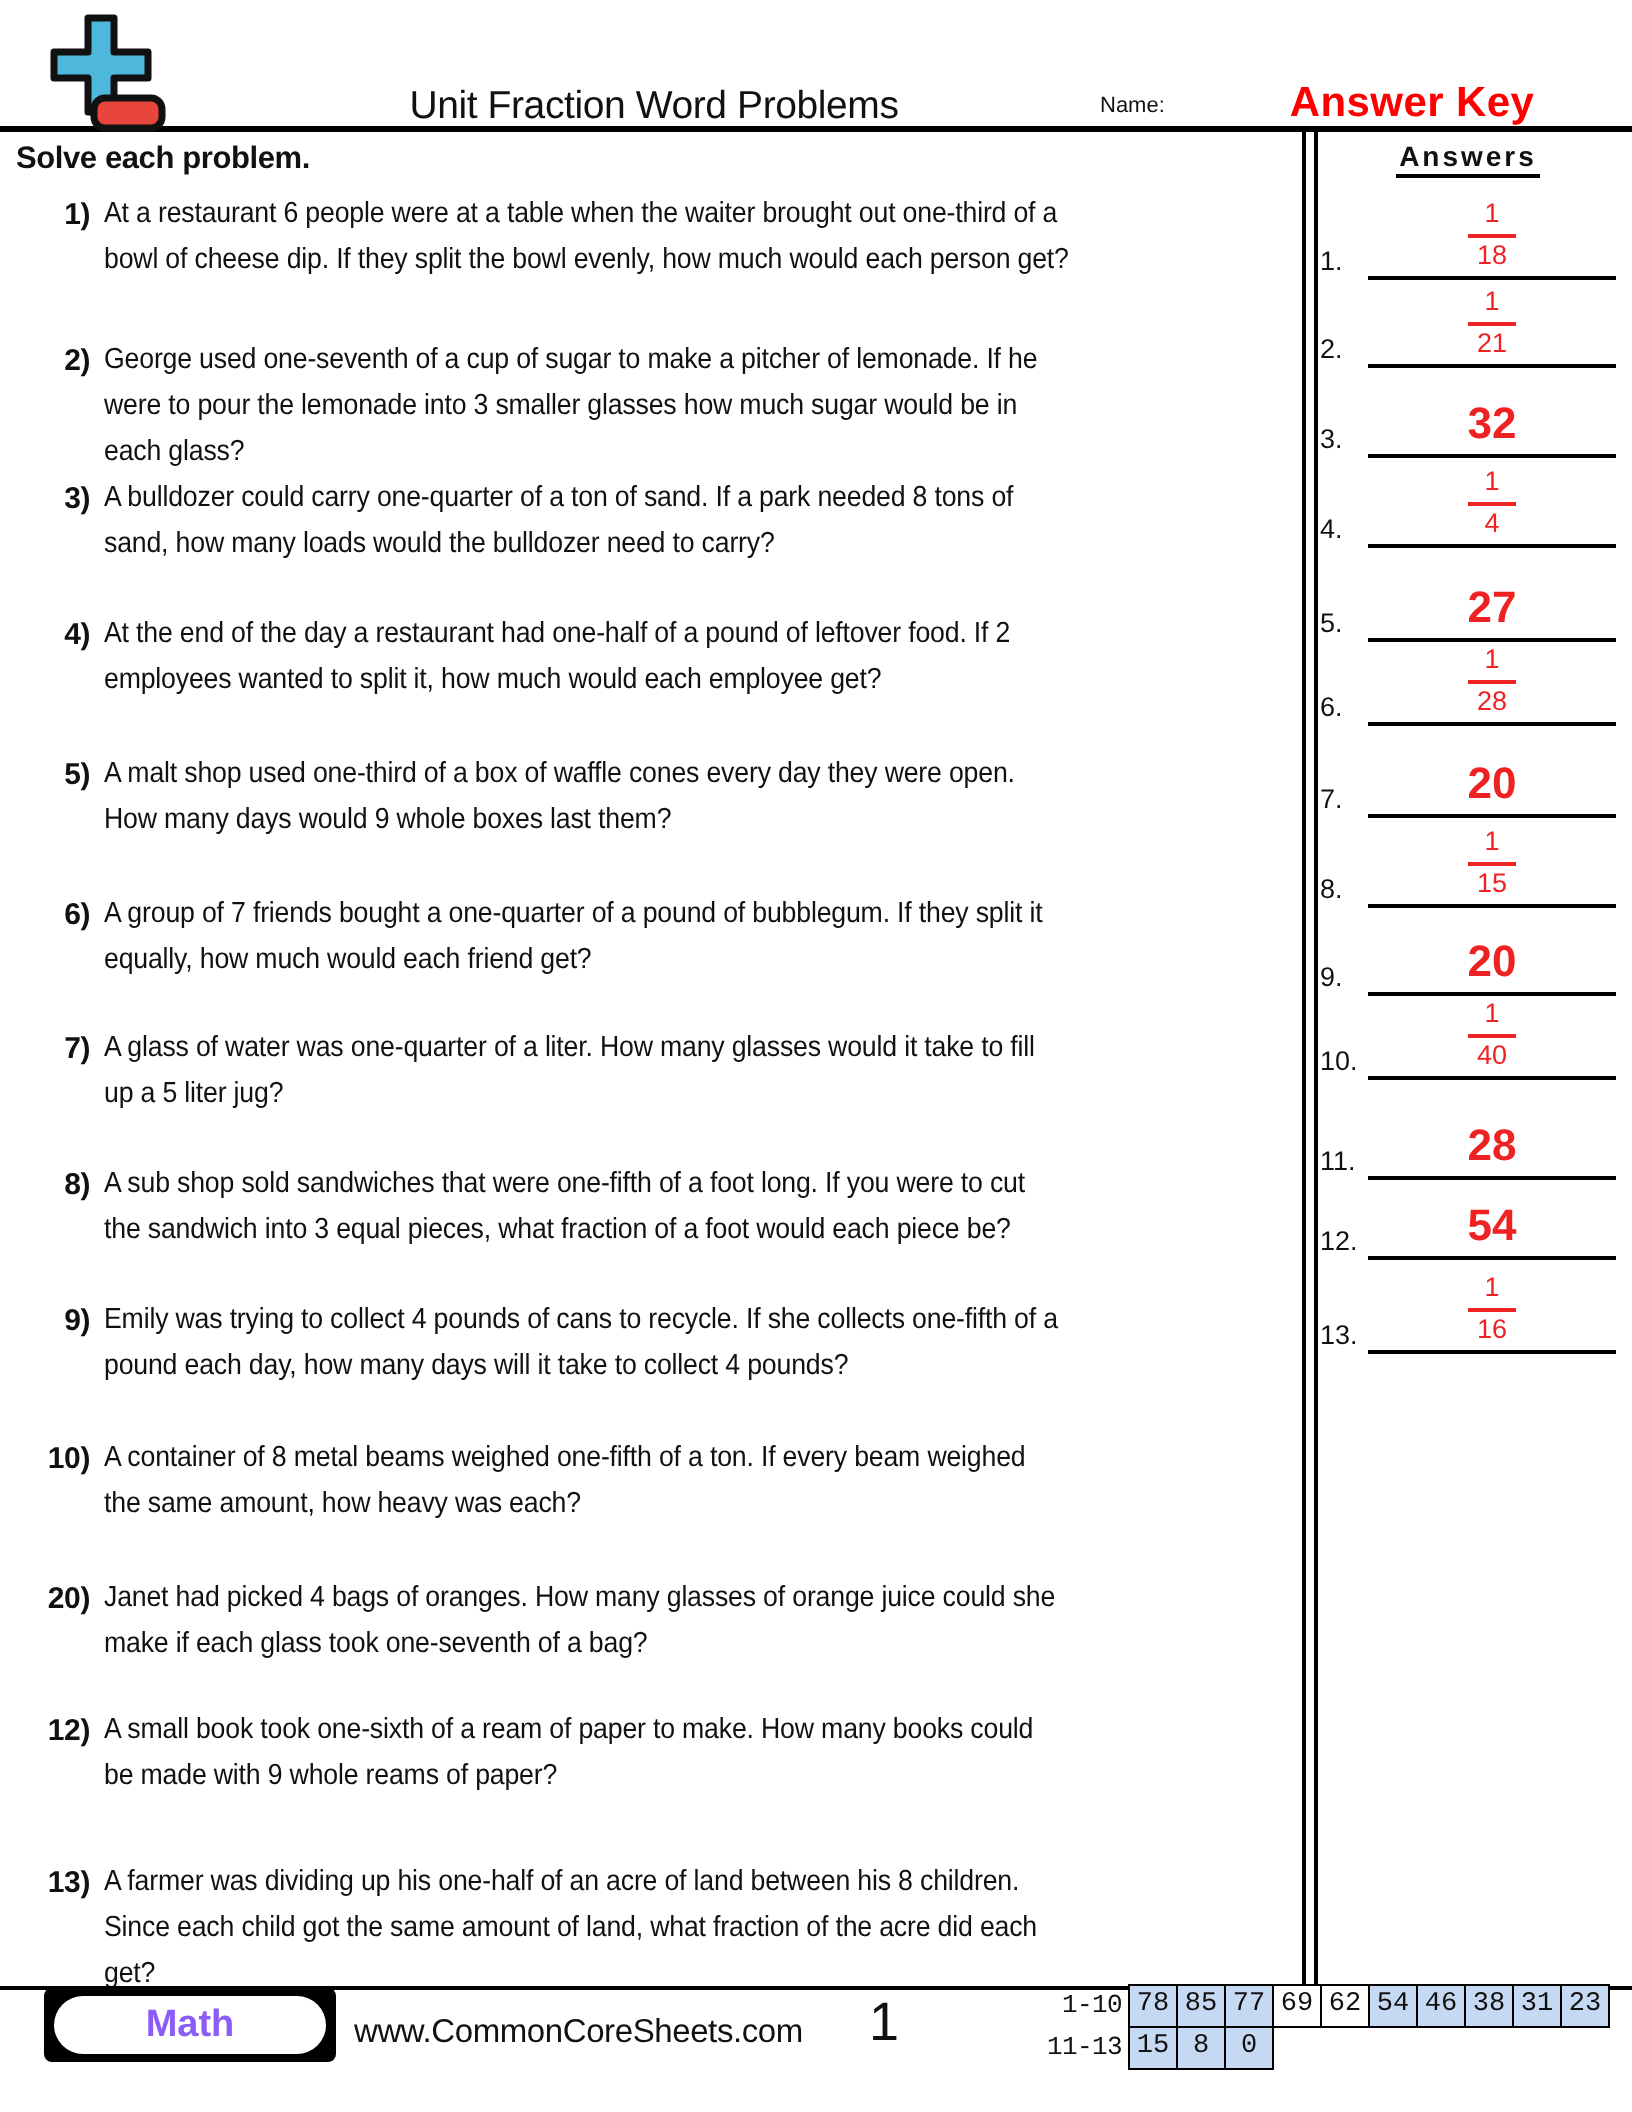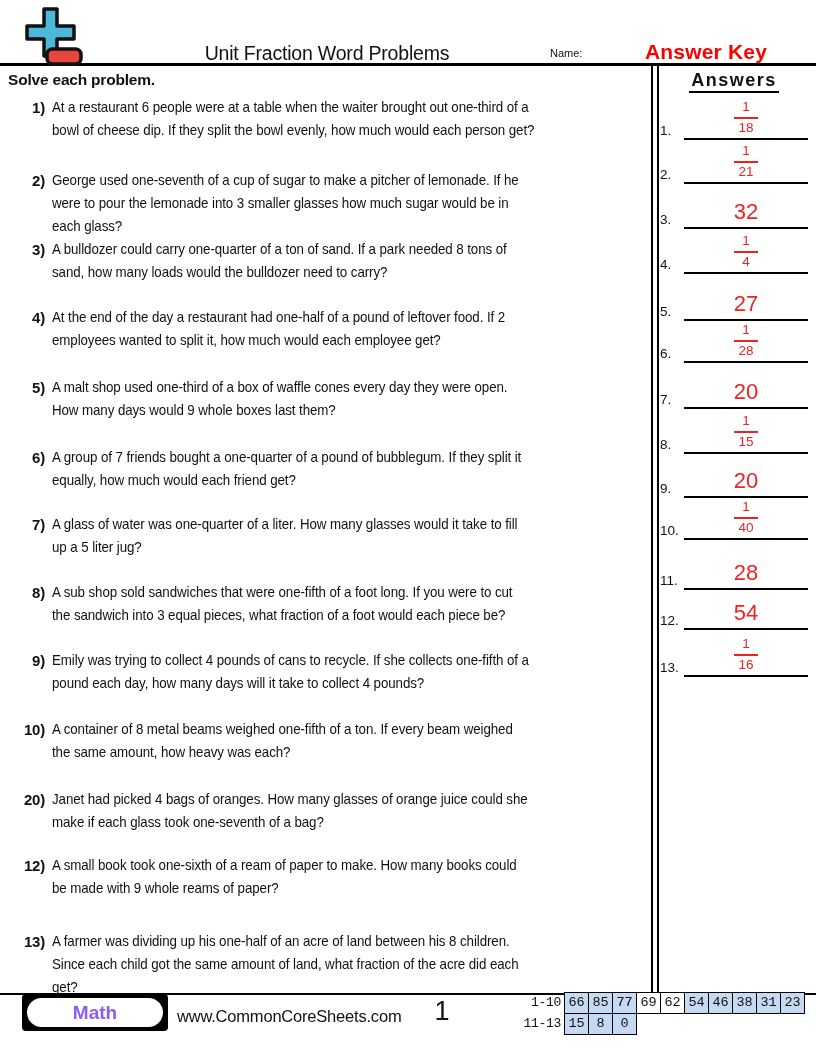--- a/index.html
+++ b/index.html
@@ -23,21 +23,21 @@
   }
   .name-label { position: absolute; left: 550px; top: 47px; font-size: 11px; }
   .name-value {
     position: absolute; left: 636px; top: 40px; width: 140px; text-align: center;
     font-size: 21px; font-weight: bold; color: var(--key-red, #f00); letter-spacing: 0.2px;
   }
   .header-rule { position: absolute; left: 0; top: 63px; width: 816px; height: 3px; background: #000; z-index: 2; }
   .instructions { position: absolute; left: 8px; top: 71px; font-size: 15.5px; font-weight: bold; letter-spacing: -0.2px; }
   .answers-heading {
     position: absolute; left: 658px; top: 70px; width: 152px; text-align: center;
-    font-size: 18px; font-weight: bold; letter-spacing: 1.5px;
+    font-size: 14px; font-weight: bold; letter-spacing: 1.5px;
   }
   .answers-heading span { border-bottom: 2px solid #000; padding: 0 2px 1px 2px; }
 
   
   .col-divider {
     position: absolute; left: 651px; top: 64px; width: 8px; height: 930px;
     border-left: 2px solid #000; border-right: 2px solid #000;
   }
 
   
@@ -53,21 +53,21 @@
 
   
   .ans-row { position: absolute; left: 656px; width: 158px; height: 46px; }
   .ans-num { position: absolute; left: 4px; bottom: 3px; font-size: 13.5px; line-height: 1; }
   .ans-blank {
     position: absolute; left: 28px; right: 6px; top: 0; bottom: 0;
     border-bottom: 2px solid #000;
     display: flex; align-items: flex-end; justify-content: center;
   }
   .ans-whole {
-    font-size: 22px; font-weight: normal; line-height: 1; margin-bottom: 4px;
+    font-size: 22px; font-weight: bold; line-height: 1; margin-bottom: 4px;
     color: var(--answer-red, #ee2222);
   }
   .ans-frac {
     display: flex; flex-direction: column; align-items: center;
     color: var(--answer-red, #ee2222); font-size: 13.5px; margin-bottom: 1px;
   }
   .ans-frac .fr-num { line-height: 1.25; padding: 0 8px 1px 8px; border-bottom: 2px solid var(--answer-red, #ee2222); }
   .ans-frac .fr-den { line-height: 1.25; padding-top: 1px; }
 
   
@@ -314,21 +314,21 @@
 
   <div class="footer-rule"></div>
   <div class="math-badge">
     <div class="pill">Math</div>
   </div>
   <div class="website">www.CommonCoreSheets.com</div>
   <div class="page-number">1</div>
   <div class="score-table" id="score-table">
   <div class="score-row">
     <span class="score-label">1-10</span>
-  <span class="score-cell hl">66</span>
+  <span class="score-cell hl">78</span>
         <span class="score-cell hl">85</span>
         <span class="score-cell hl">77</span>
         <span class="score-cell">69</span>
         <span class="score-cell">62</span>
         <span class="score-cell hl">54</span>
         <span class="score-cell hl">46</span>
         <span class="score-cell hl">38</span>
         <span class="score-cell hl">31</span>
         <span class="score-cell hl">23</span>
       </div>

